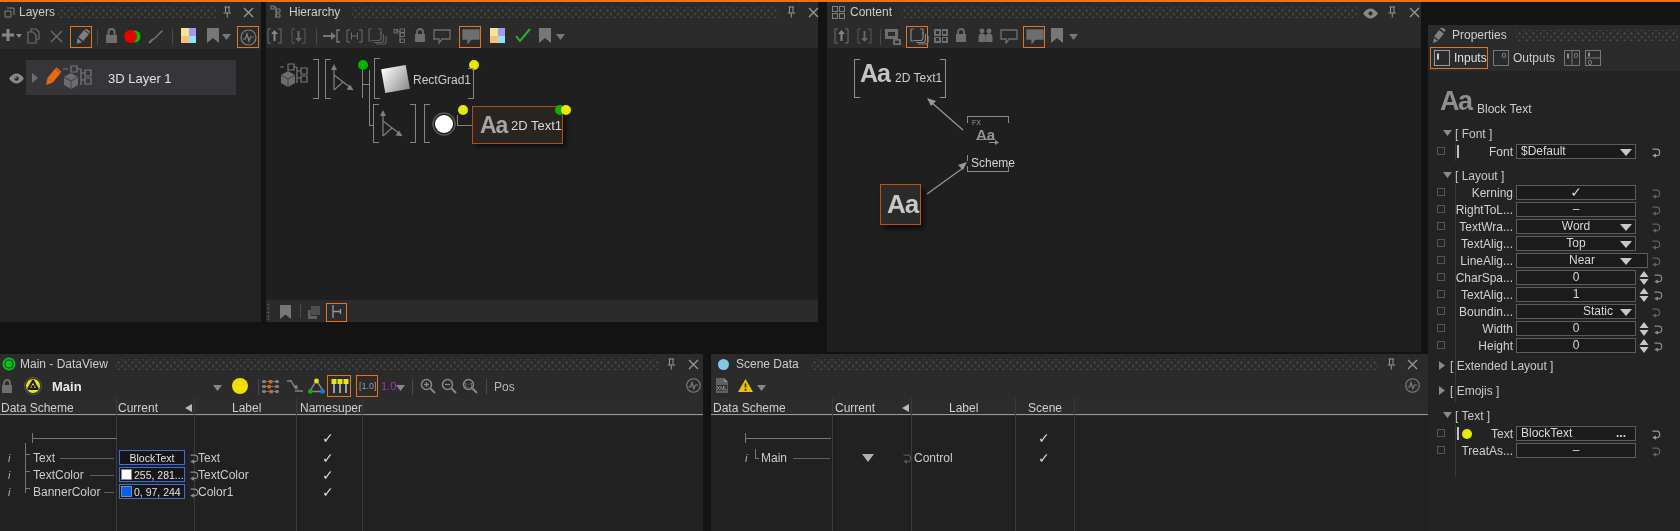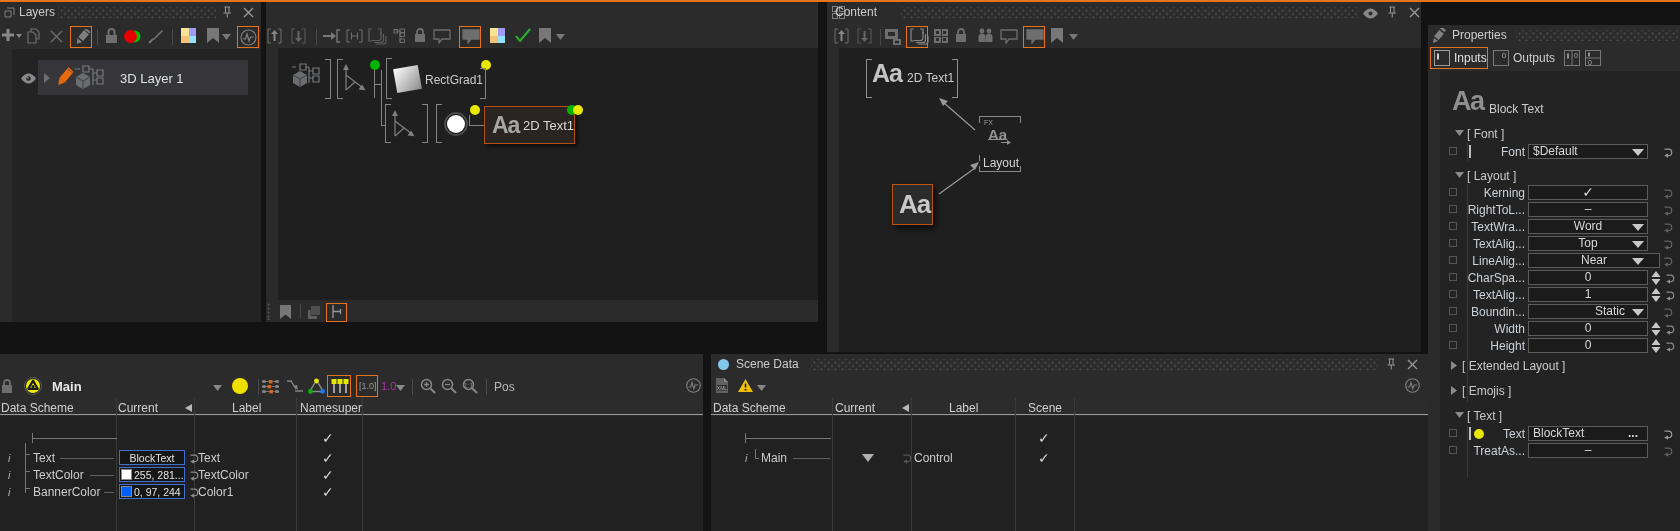--- a/index.html
+++ b/index.html
@@ -1,29 +1,29 @@
 <!DOCTYPE html>
 <html><head>
 <meta charset="utf-8">
 <style>
 * { margin:0; padding:0; box-sizing:border-box; }
 html,body { width:1680px; height:531px; overflow:hidden; background:#141414;
   font-family:"Liberation Sans", sans-serif; }
 .abs { position:absolute; }
 #stage { position:relative; width:1680px; height:531px; background:#131313; }
 .topbar { position:absolute; left:0; top:0; width:1680px; height:2px; background:#e8731c; }
-.panel { position:absolute; background:#2b2b2b; }
+.panel { position:absolute; background:#2b2b2b;border-radius:17px; }
 .tbar { position:absolute; left:0; top:0; right:0; height:21px; background:#2b2b2b; }
 .ttext { position:absolute; top:3px; font-size:12px; color:#cccccc; }
 .tex { position:absolute; top:5px; height:11px;
   background-image:radial-gradient(circle, #4c4c4c 0.8px, transparent 1.4px),
                    radial-gradient(circle, #4c4c4c 0.8px, transparent 1.4px);
   background-size:7px 7px; background-position:0 0, 3.5px 3.5px; }
 .toolbar { position:absolute; left:0; right:0; top:0; height:46px; background:none; }
-.canvas { position:absolute; left:12px; right:0; background:#1f1f1f; }
+.canvas { position:absolute; left:0; right:0; background:#1f1f1f; }
 .obox { position:absolute; border:1px solid #e8731c; }
 svg { display:block; }
 .icon { position:absolute; }
 .fld { position:absolute; height:15px; background:#1b1b1b; border:1px solid #5c5c5c;
   font-size:12px; color:#d8d8d8; text-align:center; line-height:13px; }
 .plabel { position:absolute; font-size:12px; color:#ccd2d8; text-align:right; }
 .sechead { position:absolute; font-size:12px; color:#c8c8c8; }
 .chk { position:absolute; width:8px; height:8px; border:1px solid #555; }
 .vline { position:absolute; width:1px; background:#3a3a3a; }
 .treeline { position:absolute; background:#555; }
@@ -176,20 +176,43 @@
         <path d="M2 14l7-4 7 4v8l-7 4-7-4z" fill="#6b6d70"></path>
         <path d="M2 14l7 4 7-4M9 18v8" stroke="#47484a" stroke-width="1.2" fill="none"></path>
       </svg>
         </div>
       <div class="ntext" style="left:108px;top:22px;font-size:13px;color:#dde2e8;">3D Layer 1</div>
     </div>
   </div>
 
 
   <div class="panel" id="p-hier" style="left:266px;top:2px;width:552px;height:320px;">
+    <div class="tbar">
+      <div class="icon" style="left:4px;top:3px;">
+          <svg width="14" height="15">
+            <path d="M2 2h4M6 2v11M6 4h4v3h-4zM6 9h4v3h-4z" fill="none" stroke="#808080"></path>
+            <rect x="1" y="1" width="3" height="3" fill="#2b2b2b" stroke="#808080"></rect>
+          </svg>
+        </div>
+      <div class="ttext" style="left:23px;">Hierarchy</div>
+      <div class="tex" style="left:86px;width:426px;"></div>
+      <div class="icon" style="left:520px;top:4px;">
+          <svg width="11" height="13">
+            <path d="M2.5 1h5.5" stroke="#9a9a9a"></path>
+            <path d="M3.5 1v5.5M7 1v5.5" stroke="#9a9a9a"></path>
+            <path d="M1.5 7h7.5" stroke="#9a9a9a"></path>
+            <path d="M5.25 7v4.5" stroke="#9a9a9a"></path>
+          </svg>
+        </div>
+      <div class="icon" style="left:542px;top:5px;">
+          <svg width="11" height="11">
+            <path d="M1 1l9 9M10 1l-9 9" stroke="#999" stroke-width="1.3"></path>
+          </svg>
+        </div>
+    </div>
     <div class="toolbar">
       <div class="icon" style="left:1px;top:26px;">
           <svg width="15" height="16">
             <path d="M4 1H1v14h3M11 1h3v14h-3" stroke="#6e6e6e" fill="none"></path>
             <path d="M7.5 4v9" stroke="#888" stroke-width="2"></path>
             <path d="M4 6l3.5-4L11 6z" fill="#888"></path>
           </svg>
         </div>
       <div class="icon" style="left:25px;top:26px;">
           <svg width="15" height="16">
@@ -386,21 +409,21 @@
   <div class="panel" id="p-content" style="left:827px;top:2px;width:594px;height:350px;">
     <div class="tbar">
       <div class="icon" style="left:5px;top:4px;">
           <svg width="13" height="13" shape-rendering="crispEdges">
             <rect x="0.5" y="0.5" width="4.6" height="4.6" fill="none" stroke="#808080"></rect>
             <rect x="7.6" y="0.5" width="4.6" height="4.6" fill="none" stroke="#808080"></rect>
             <rect x="0.5" y="7.6" width="4.6" height="4.6" fill="none" stroke="#808080"></rect>
             <rect x="7.6" y="7.6" width="4.6" height="4.6" fill="none" stroke="#808080"></rect>
           </svg>
         </div>
-      <div class="ttext" style="left:8px;">Content</div>
+      <div class="ttext" style="left:23px;">Content</div>
       <div class="tex" style="left:74px;width:458px;"></div>
       <div class="icon" style="left:536px;top:6px;">
           <svg width="15" height="11">
             <path d="M0 5.5C2.5 2 5 0.5 7.5 0.5S12.5 2 15 5.5C12.5 9 10 10.5 7.5 10.5S2.5 9 0 5.5z" fill="#888"></path>
             <circle cx="7.5" cy="5.5" r="2" fill="#2b2b2b"></circle>
           </svg>
         </div>
       <div class="icon" style="left:560px;top:4px;">
           <svg width="11" height="13">
             <path d="M2.5 1h5.5" stroke="#9a9a9a"></path>
@@ -509,21 +532,21 @@
       <div class="treeline" style="left:181px;top:68px;width:1px;height:7px;background:#8a8a8a;"></div>
       <div class="ntext" style="left:145px;top:71px;font-size:7px;color:#9a9a9a;">FX</div>
       <div class="aa" style="left:149px;top:79px;font-size:15px;color:#939393;letter-spacing:0;">Aa</div>
       <svg class="icon" style="left:149px;top:90px;" width="24" height="8">
           <path d="M0 1.5h17" stroke="#8f8f8f"></path>
           <path d="M13 4.5h7" stroke="#8f8f8f"></path>
           <path d="M19 2l4 2.5-4 2.5z" fill="#8f8f8f"></path>
         </svg>
 
       <div class="treeline" style="left:140px;top:107px;width:1px;height:6px;background:#8a8a8a;"></div>
-      <div class="ntext" style="left:144px;top:108px;color:#d4d4d4;">Layout</div>
+      <div class="ntext" style="left:144px;top:108px;color:#d4d4d4;">Scheme</div>
       <div class="treeline" style="left:140px;top:123px;width:42px;height:1px;background:#8a8a8a;"></div>
       <div class="treeline" style="left:140px;top:118px;width:1px;height:6px;background:#8a8a8a;"></div>
       <div class="treeline" style="left:181px;top:118px;width:1px;height:6px;background:#8a8a8a;"></div>
 
       <svg class="icon" style="left:96px;top:110px;" width="50" height="40">
           <path d="M4 36l36-26" stroke="#999" stroke-width="1.2"></path>
           <path d="M44 4l-9 3 5 5z" fill="#999"></path>
         </svg>
 
       <div class="abs" style="left:53px;top:136px;width:41px;height:41px;background:#2b2b2b;border:1px solid #bc5410;box-shadow:3px 4px 5px rgba(0,0,0,0.6);">
@@ -800,20 +823,43 @@
       <div class="revert" style="left:221px;top:374px;">
           <svg width="13" height="13">
             <path d="M3.5 3.2h4a3.2 3.2 0 013.2 3.2 3.2 3.2 0 01-3.2 3.2H6.5" fill="none" stroke="#616161" stroke-width="1.2"></path>
             <path d="M7 7.4L3.2 9.6 7 11.8z" fill="#616161"></path>
           </svg>
         </div>
     </div>
   </div>
 
   <div class="panel" id="p-dv" style="left:0;top:354px;width:703px;height:177px;">
+    <div class="tbar">
+      <div class="icon" style="left:2px;top:3px;">
+          <svg width="14" height="14">
+            <circle cx="7" cy="7" r="6.5" fill="#10c020"></circle>
+            <circle cx="7" cy="7" r="4" fill="none" stroke="#0a6010" stroke-width="1.5"></circle>
+          </svg>
+        </div>
+      <div class="ttext" style="left:20px;">Main - DataView</div>
+      <div class="tex" style="left:115px;width:545px;"></div>
+      <div class="icon" style="left:666px;top:4px;">
+          <svg width="11" height="13">
+            <path d="M2.5 1h5.5" stroke="#9a9a9a"></path>
+            <path d="M3.5 1v5.5M7 1v5.5" stroke="#9a9a9a"></path>
+            <path d="M1.5 7h7.5" stroke="#9a9a9a"></path>
+            <path d="M5.25 7v4.5" stroke="#9a9a9a"></path>
+          </svg>
+        </div>
+      <div class="icon" style="left:688px;top:5px;">
+          <svg width="11" height="11">
+            <path d="M1 1l9 9M10 1l-9 9" stroke="#999" stroke-width="1.3"></path>
+          </svg>
+        </div>
+    </div>
     <div class="toolbar">
       <div class="icon" style="left:1px;top:25px;">
           <svg width="12" height="15">
             <rect x="1" y="6" width="10" height="8" fill="#6e6e6e"></rect>
             <path d="M3 6V4a3 3 0 016 0v2" fill="none" stroke="#6e6e6e" stroke-width="1.8"></path>
           </svg>
         </div>
       <div class="icon" style="left:24px;top:23px;">
           <svg width="18" height="18">
             <circle cx="9" cy="9" r="8.5" fill="none" stroke="#555"></circle>

